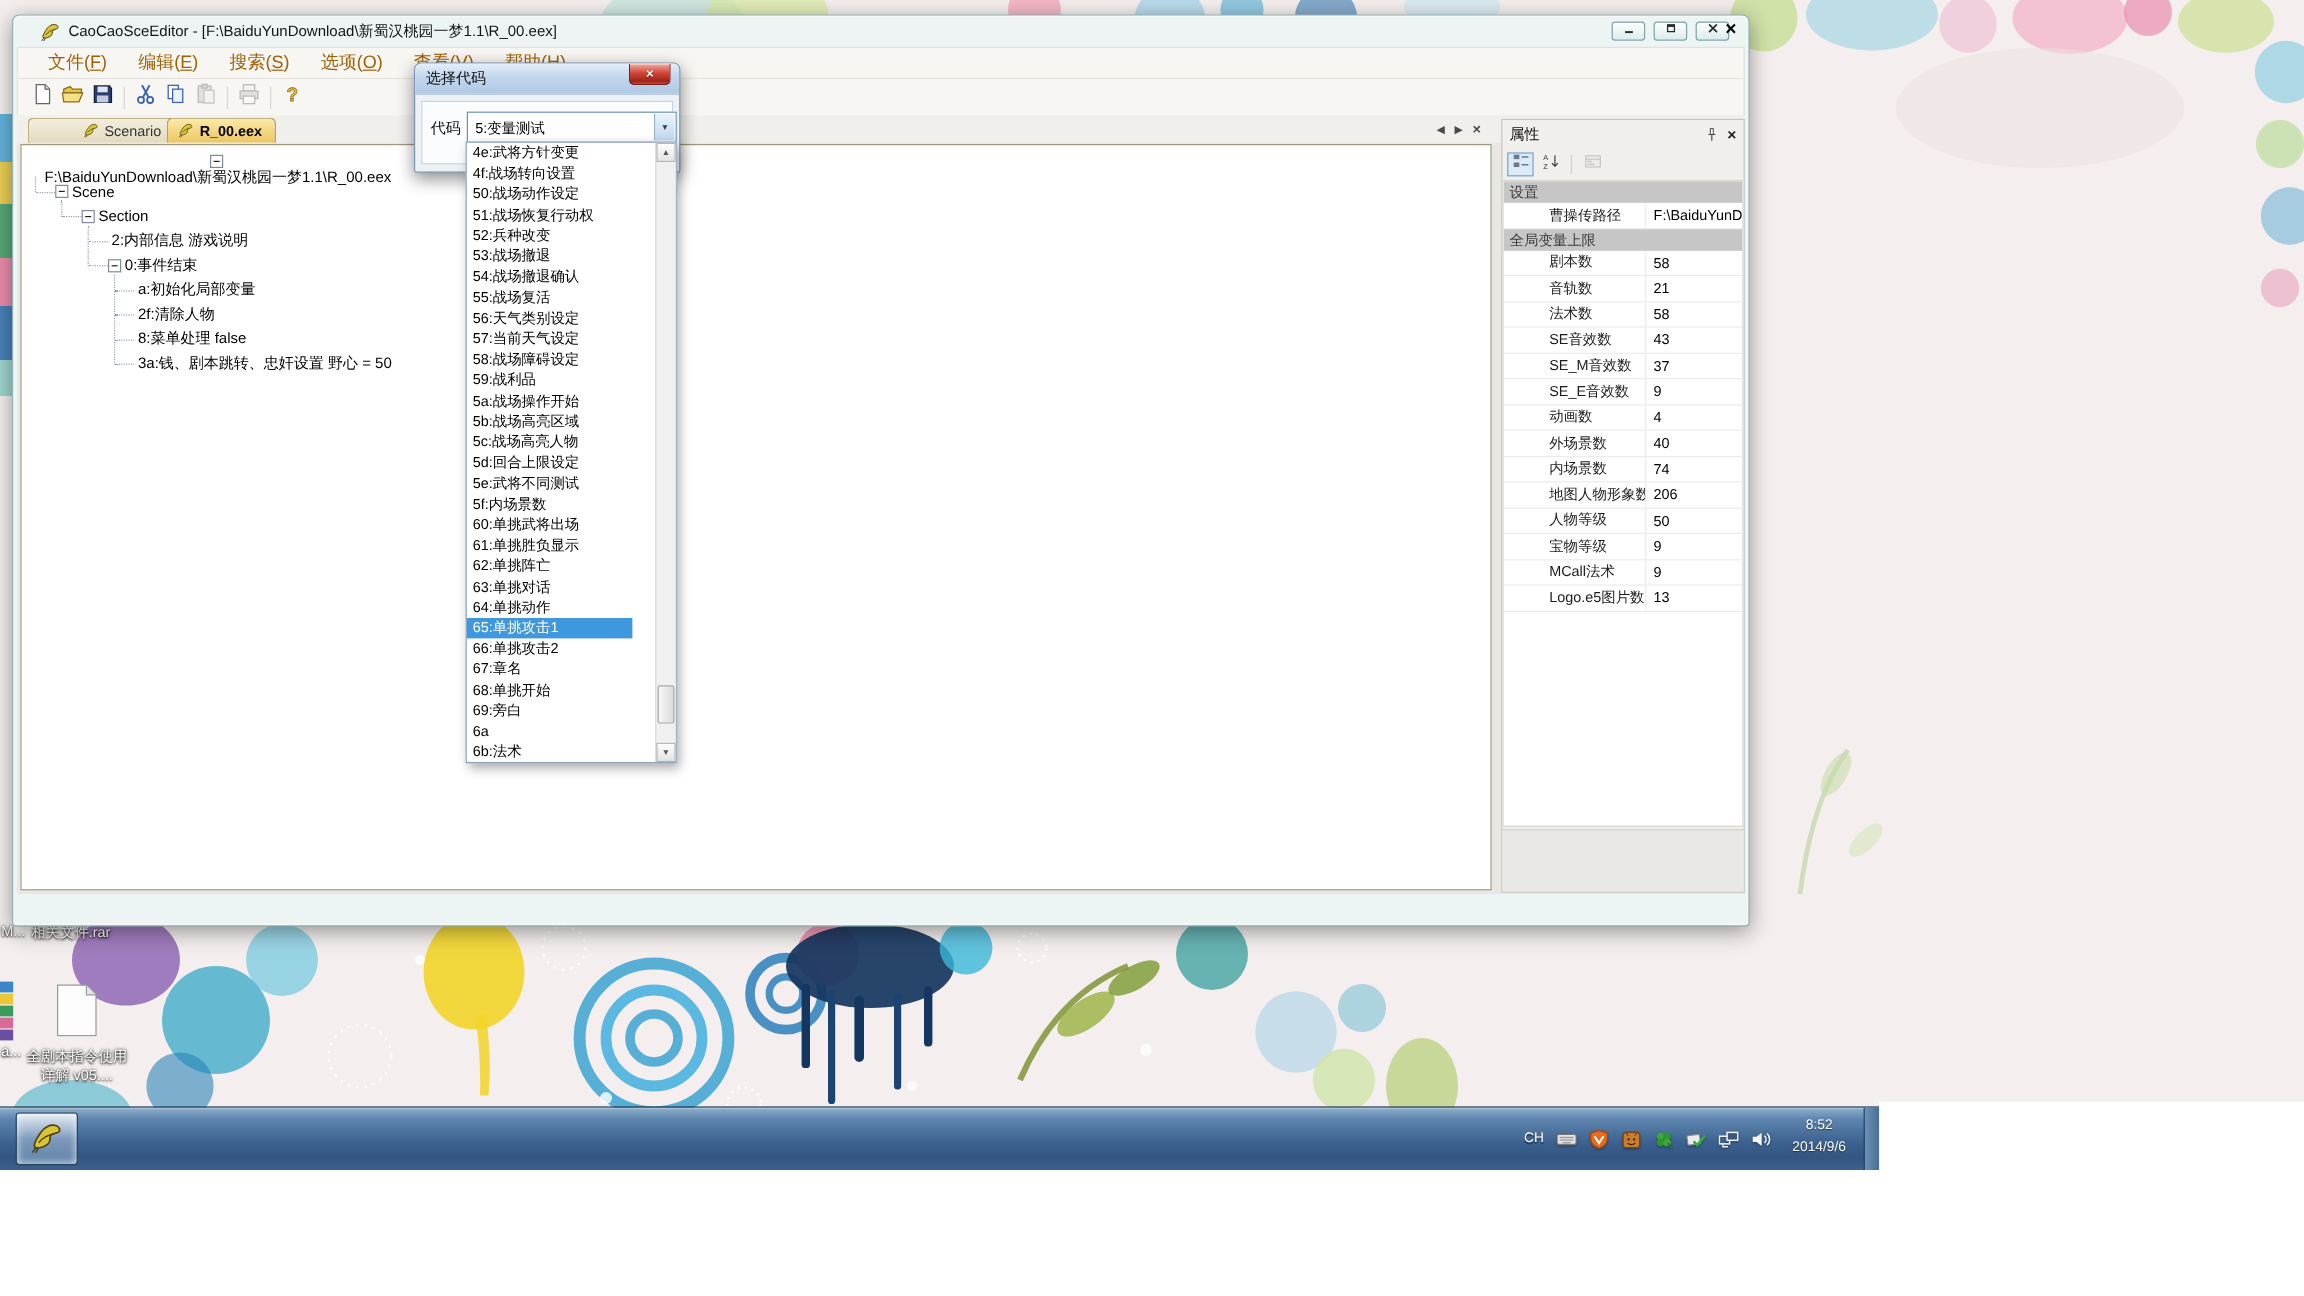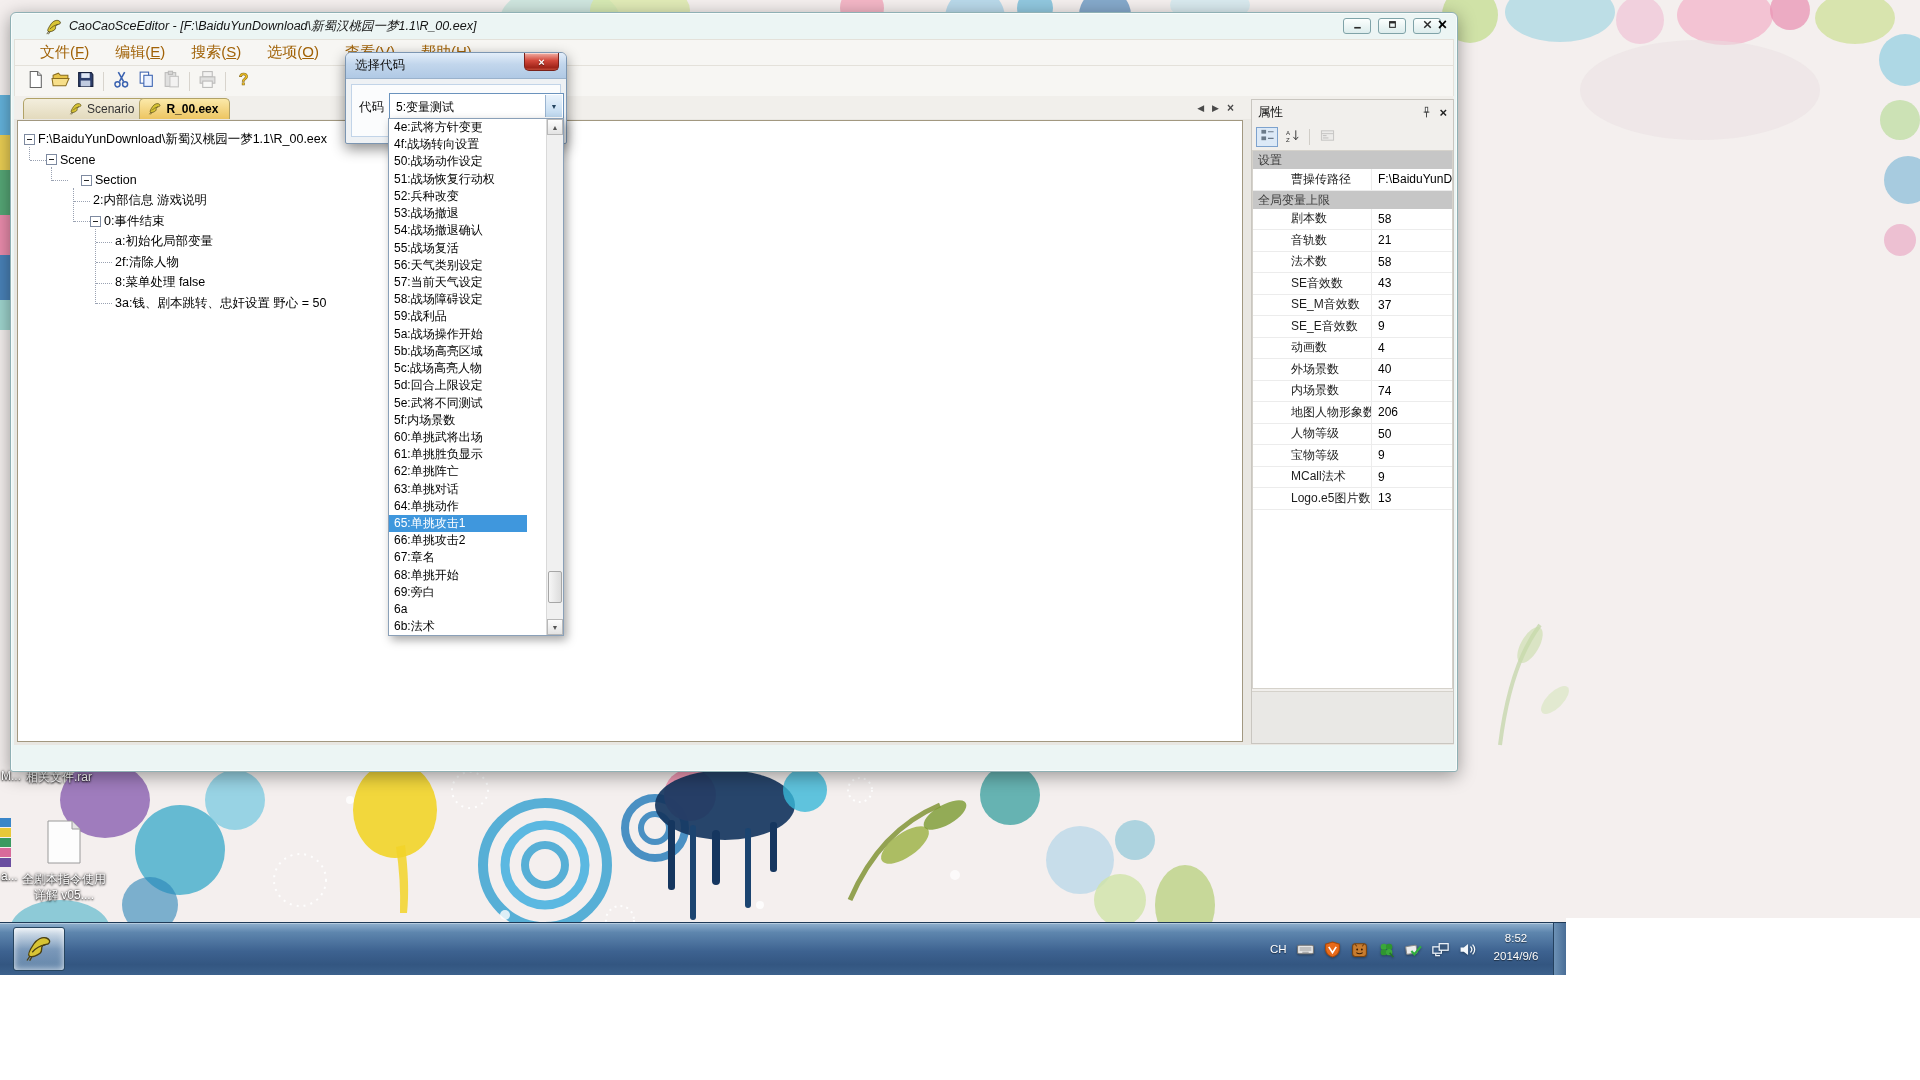--- a/index.html
+++ b/index.html
@@ -5,21 +5,21 @@
   * { margin:0; padding:0; box-sizing:border-box; }
   html,body { width:1920px; height:1080px; overflow:hidden; }
   body { font-family:"Liberation Sans","DejaVu Sans",sans-serif; background:#fff; }
   .desktop { position:relative; width:1920px; height:1080px; background:#f4efee; overflow:hidden; }
   .wallpaper { position:absolute; left:0; top:0; z-index:0; }
 
   
   .main-window { position:absolute; left:10px; top:12px; width:1448px; height:760px;
     background:#ecf5f4; border:1px solid #8fb0b4; border-radius:6px 6px 3px 3px;
     box-shadow:0 4px 18px rgba(0,0,0,.38), inset 0 0 0 1px rgba(255,255,255,.65); z-index:2; }
-  .titlebar { position:absolute; left:12px; top:0; right:0; height:26px; display:flex; align-items:center; padding:0 8px;font-style:italic; }
+  .titlebar { position:absolute; left:0; top:0; right:0; height:26px; display:flex; align-items:center; padding:0 8px; }
   .titlebar .app-ic { width:18px; height:18px; margin:0 6px 0 14px; }
   .title-text { font-size:12.5px; color:#141414; white-space:nowrap; }
   .win-controls { position:absolute; right:16px; top:5px; display:flex; gap:7px; }
   .win-btn { width:28px; height:16px; border:1px solid #7fa3a8; border-radius:3px;
     background:linear-gradient(#fcfffe,#dcecec); display:flex; align-items:center; justify-content:center; cursor:pointer; }
   .win-btn svg { width:13px; height:13px; }
 
   .menubar { position:absolute; left:3px; right:3px; top:26px; height:27px; background:#f7f6f3;
     border:1px solid #e4e1da; display:flex; align-items:center; padding-left:12px; }
   .menu-item { font-size:15px; color:#a16207; padding:4px 13px; cursor:default; }
@@ -343,31 +343,31 @@
           <span>R_00.eex</span>
         </div>
       </div>
 
     <div class="client">
       <div class="tree-panel">
           <div class="vguide" style="left: 11px; top: 26px; height: 13px;"></div>
           <div class="vguide" style="left: 33px; top: 46px; height: 14px;"></div>
           <div class="vguide" style="left: 55px; top: 67px; height: 34px;"></div>
           <div class="vguide" style="left: 77px; top: 108px; height: 75px;"></div>
-          <div class="trow" style="left: 6px; top: 8px;">
+          <div class="trow" style="left: 16px; top: 8px; flex-direction: column;">
             <span class="expander"></span>
             <span class="lab">F:\BaiduYunDownload\新蜀汉桃园一梦1.1\R_00.eex</span>
           </div>
           <div class="hstub" style="left: 12px; top: 38.5px; width: 16px;"></div>
           <div class="trow" style="left: 28px; top: 28.5px;">
             <span class="expander"></span>
             <span class="lab">Scene</span>
           </div>
           <div class="hstub" style="left: 34px; top: 59px; width: 16px;"></div>
-          <div class="trow" style="left: 63px; top: 49px; text-align: right;">
+          <div class="trow" style="left: 50px; top: 49px; text-align: right;">
             <span class="expander"></span>
             <span class="lab">Section</span>
           </div>
           <div class="hstub" style="left: 56px; top: 79.5px; width: 16px;"></div>
           <div class="trow" style="left: 72px; top: 69.5px;">
             <span class="lab">2:内部信息 游戏说明</span>
           </div>
           <div class="hstub" style="left: 56px; top: 100px; width: 16px;"></div>
           <div class="trow" style="left: 72px; top: 90px;">
             <span class="expander"></span>

